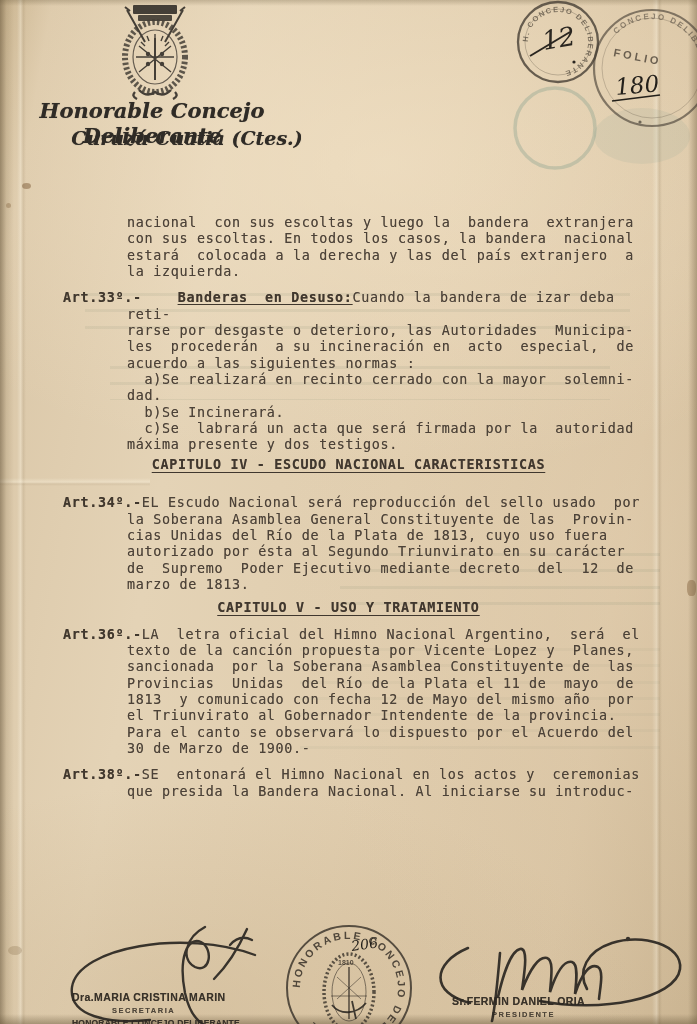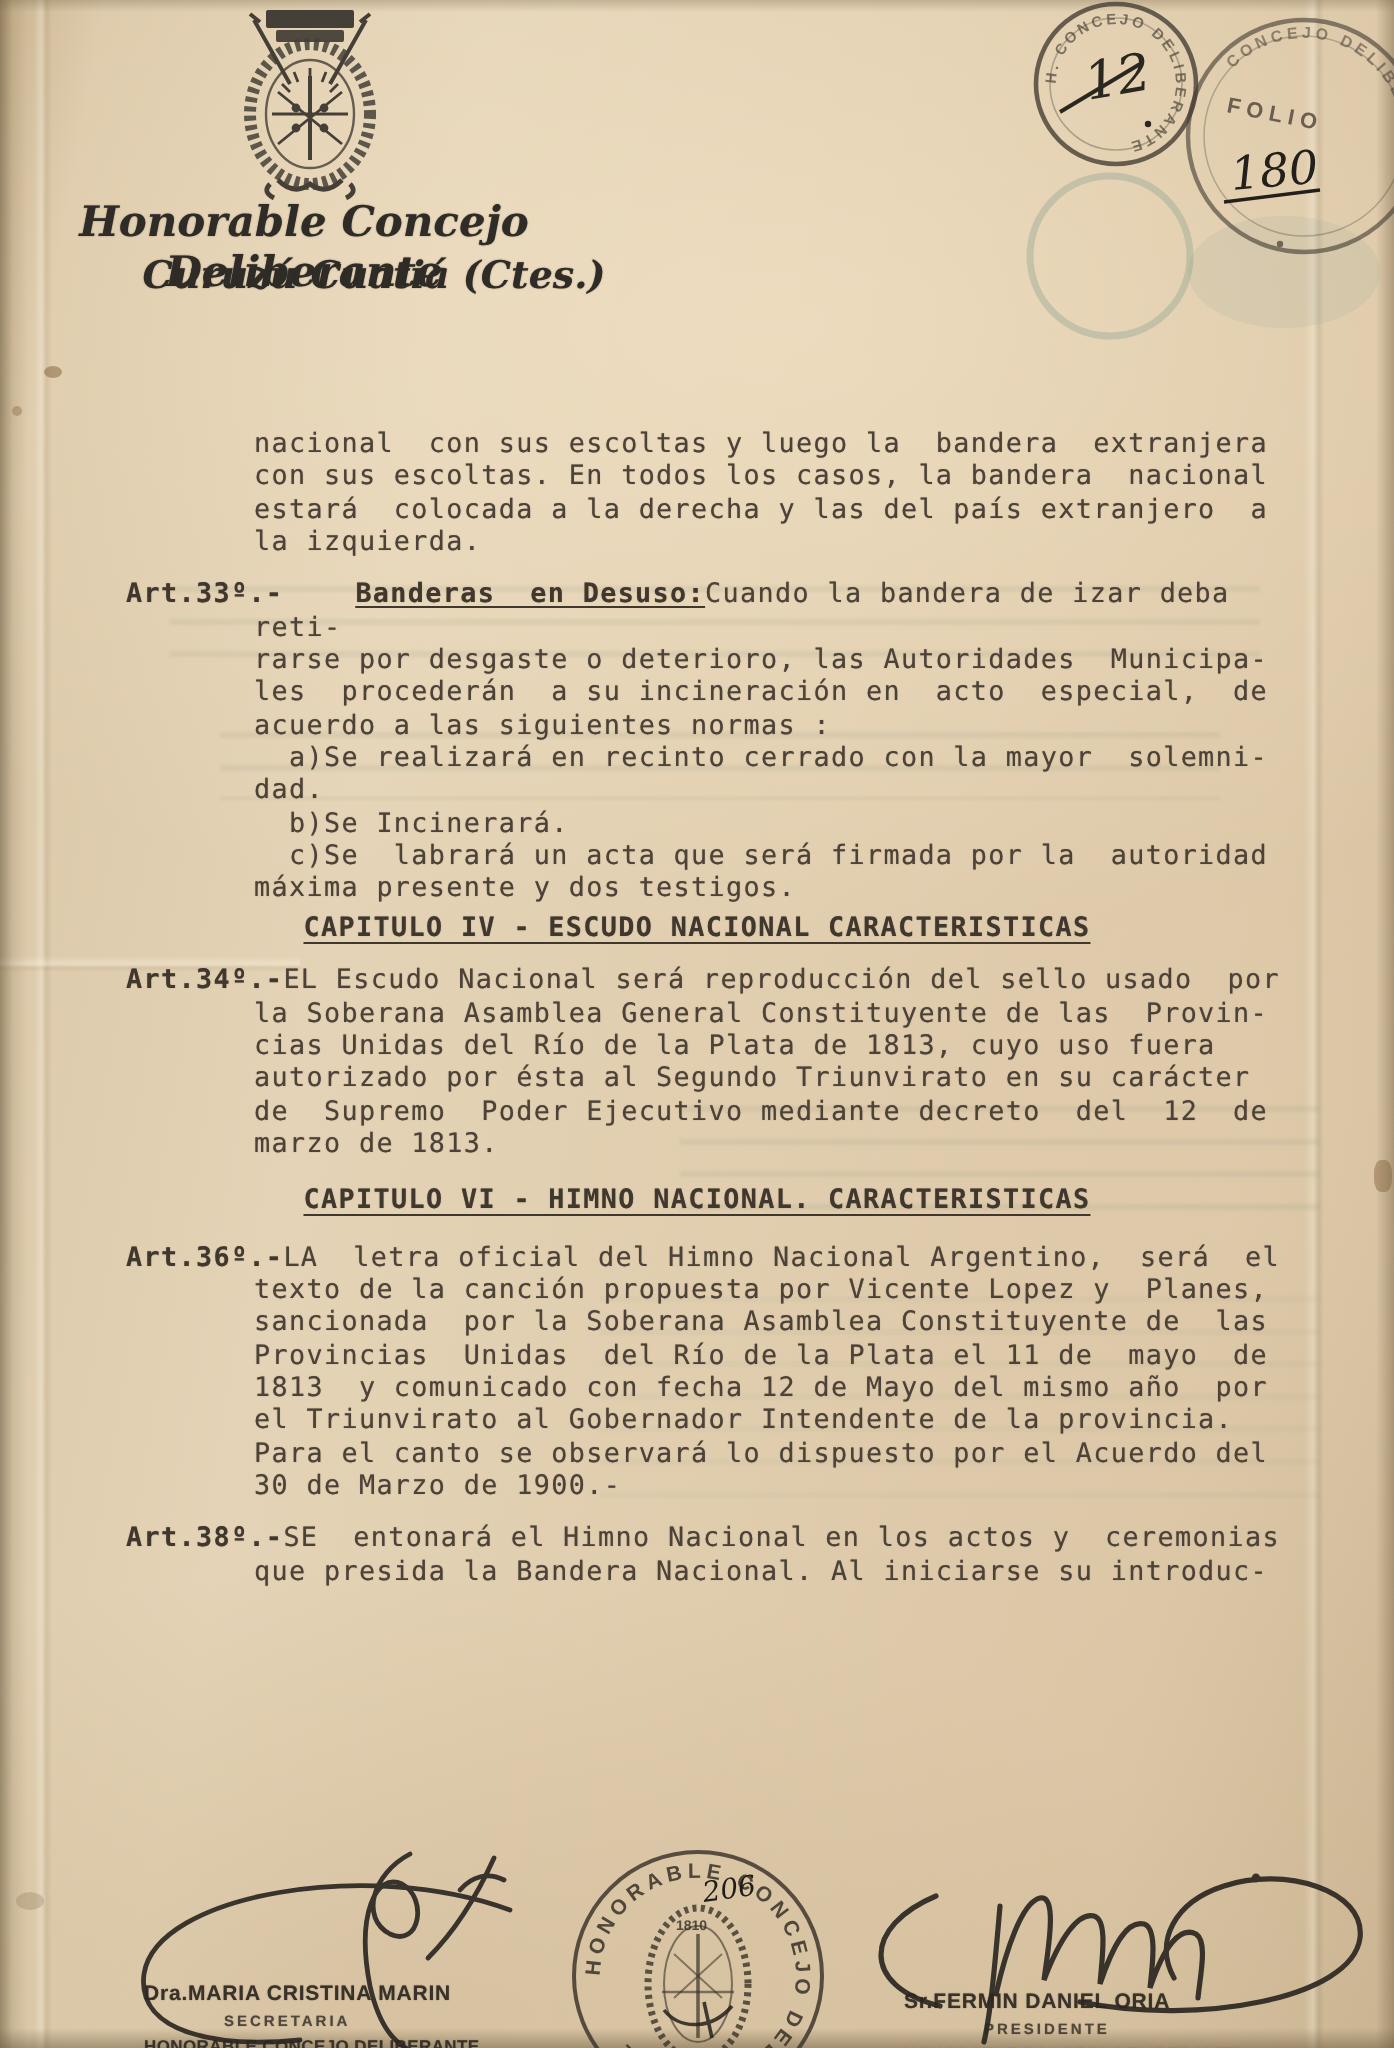--- a/index.html
+++ b/index.html
@@ -43,21 +43,21 @@
     font-family:"DejaVu Sans Mono","Liberation Mono",monospace;
     font-size:13.4px;line-height:16.35px;letter-spacing:.68px;color:#4c4238;
     text-shadow:0 0 .5px rgba(76,66,56,.55);}
   .par{white-space:pre-wrap;padding-left:127px;padding-right:28px;text-indent:-64px;margin:0;}
   .cont{text-indent:0;}
   .gap{margin-bottom:10px;}
   .lbl{font-weight:bold;color:#40372d;}
   .u{font-weight:bold;color:#40372d;text-decoration:underline;text-underline-offset:2px;padding-left:36px;}
   .cap{text-align:center;white-space:pre;font-weight:bold;color:#40372e;}
   .cap span{text-decoration:underline;text-underline-offset:3px;}
-  .cap-a{margin:3px 0 10px;}
+  .cap-a{margin:3px 0 22px;}
   .cap-b{margin:7px 0 10px;}
   .cap-c{margin:12px 0 12px;}
   .cap-d{margin:6px 0 11px;}
   
   .stamps-top{position:absolute;left:470px;top:0;}
   .stamps-bottom{position:absolute;left:0;top:893px;pointer-events:none;}
   .sigblock{position:absolute;text-align:left;color:#393229;text-shadow:0 0 .6px rgba(57,50,41,.6);margin-top:15px;}
   .sig-left{left:72px;top:976px;width:200px;}
   .sig-right{left:452px;top:980px;width:216px;}
   .sname{font:bold 10.5px "Liberation Sans",sans-serif;letter-spacing:.4px;}
@@ -166,23 +166,23 @@
 
     <div class="cap cap-a"><span>CAPITULO IV - ESCUDO NACIONAL CARACTERISTICAS</span></div>
 
     <div class="par"><span class="lbl">Art.34º.-</span><span>EL Escudo Nacional será reproducción del sello usado  por
 la Soberana Asamblea General Constituyente de las  Provin-
 cias Unidas del Río de la Plata de 1813, cuyo uso fuera
 autorizado por ésta al Segundo Triunvirato en su carácter
 de  Supremo  Poder Ejecutivo mediante decreto  del  12  de
 marzo de 1813.</span></div>
 
-
-
-    <div class="cap cap-c"><span>CAPITULO VI - HIMNO NACIONAL. CARACTERISTICAS</span></div>
+    <div class="cap cap-b"><span>CAPITULO V - USO Y TRATAMIENTO</span></div>
+
+
 
     <div class="par gap"><span class="lbl">Art.36º.-</span><span>LA  letra oficial del Himno Nacional Argentino,  será  el
 texto de la canción propuesta por Vicente Lopez y  Planes,
 sancionada  por la Soberana Asamblea Constituyente de  las
 Provincias  Unidas  del Río de la Plata el 11 de  mayo  de
 1813  y comunicado con fecha 12 de Mayo del mismo año  por
 el Triunvirato al Gobernador Intendente de la provincia.
 Para el canto se observará lo dispuesto por el Acuerdo del
 30 de Marzo de 1900.-</span></div>
 

